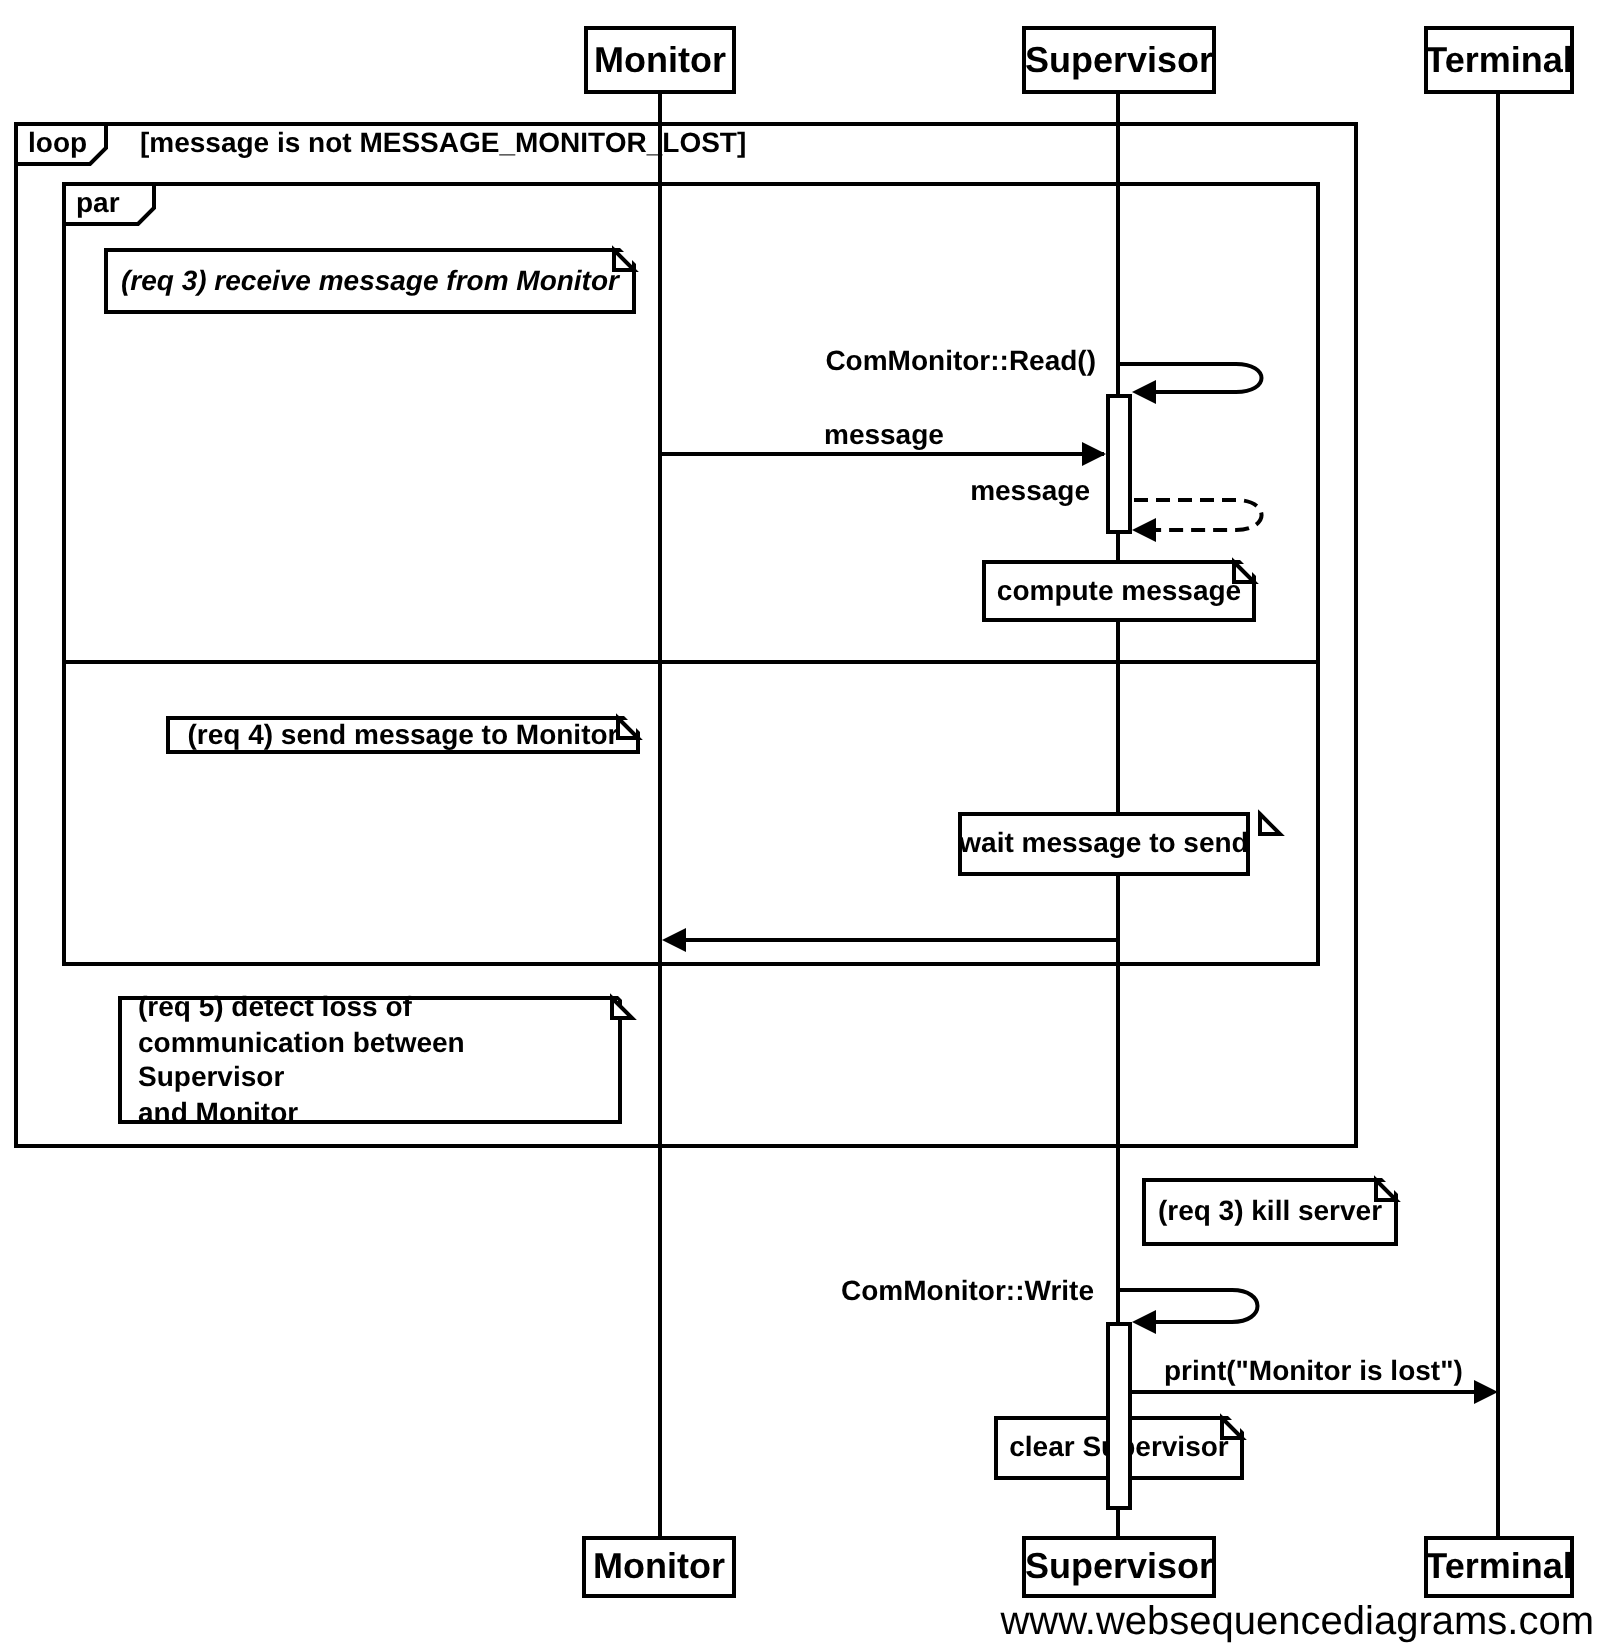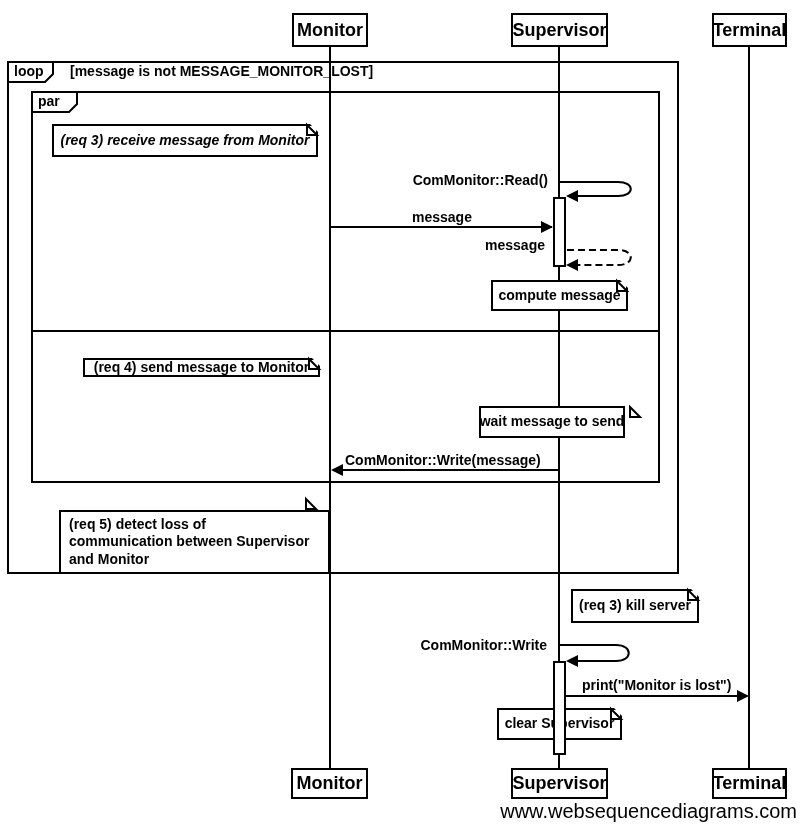--- a/index.html
+++ b/index.html
@@ -128,21 +128,21 @@
   </div>
   <div class="note" style="left:491px; top:280px; width:137px; height:31px;">
     <span>compute message</span>
   </div>
   <div class="note" style="left:83px; top:358px; width:237px; height:19px;text-align:center;">
     <span>(req 4) send message to Monitor</span>
   </div>
   <div class="note" style="left:479px; top:406px; width:146px; height:32px;">
     <span>wait message to send</span>
   </div>
-  <div class="note multiline" style="left:59px; top:498px; width:271px; height:64px;margin-top:12px;">
+  <div class="note multiline" style="left:59px; top:498px; width:252px; height:64px;">
     <span>(req 5) detect loss of
 communication between Supervisor
 and Monitor</span>
   </div>
   <div class="note" style="left:571px; top:589px; width:128px; height:34px;">
     <span>(req 3) kill server</span>
   </div>
   <div class="note" style="left:497px; top:708px; width:125px; height:32px;">
     <span>clear Supervisor</span>
   </div>
@@ -208,19 +208,18 @@
     <polygon points="749,696 737,690 737,702" fill="#000"></polygon>
   </svg>
 
   <div class="op-label" style="left:14px; top:64px;">loop</div>
   <div class="op-label" style="left:70px; top:64px;">[message is not MESSAGE_MONITOR_LOST]</div>
   <div class="op-label" style="left:38px; top:94px;">par</div>
 
   <div class="mlabel right-align" style="left:408px; top:173px; width:140px;">ComMonitor::Read()</div>
   <div class="mlabel" style="left:412px; top:210px;">message</div>
   <div class="mlabel right-align" style="left:465px; top:238px; width:80px;">message</div>
-  <div class="mlabel" style="left:345px; top:453px;">ComMonitor::Write(message)</div>
   <div class="mlabel right-align" style="left:407px; top:638px; width:140px;">ComMonitor::Write</div>
   <div class="mlabel" style="left:582px; top:678px;">print("Monitor is lost")</div>
 
   <div class="watermark right-align" style="right:8px; top:800px;">www.websequencediagrams.com</div>
 
 </div>
 
 </body></html>

